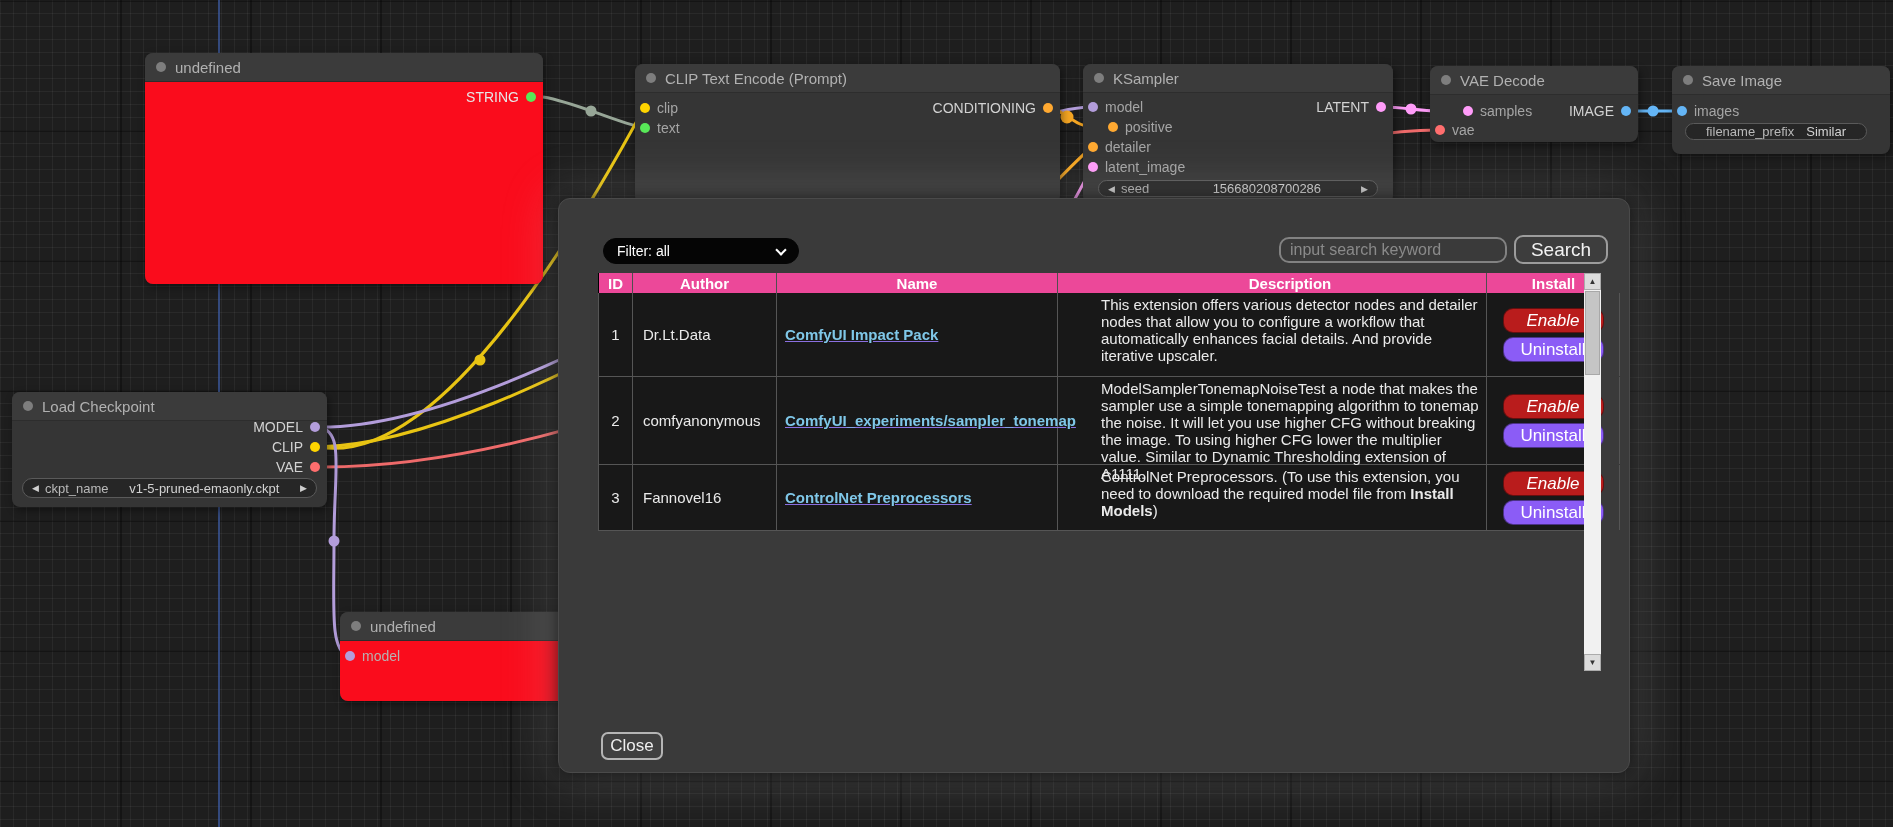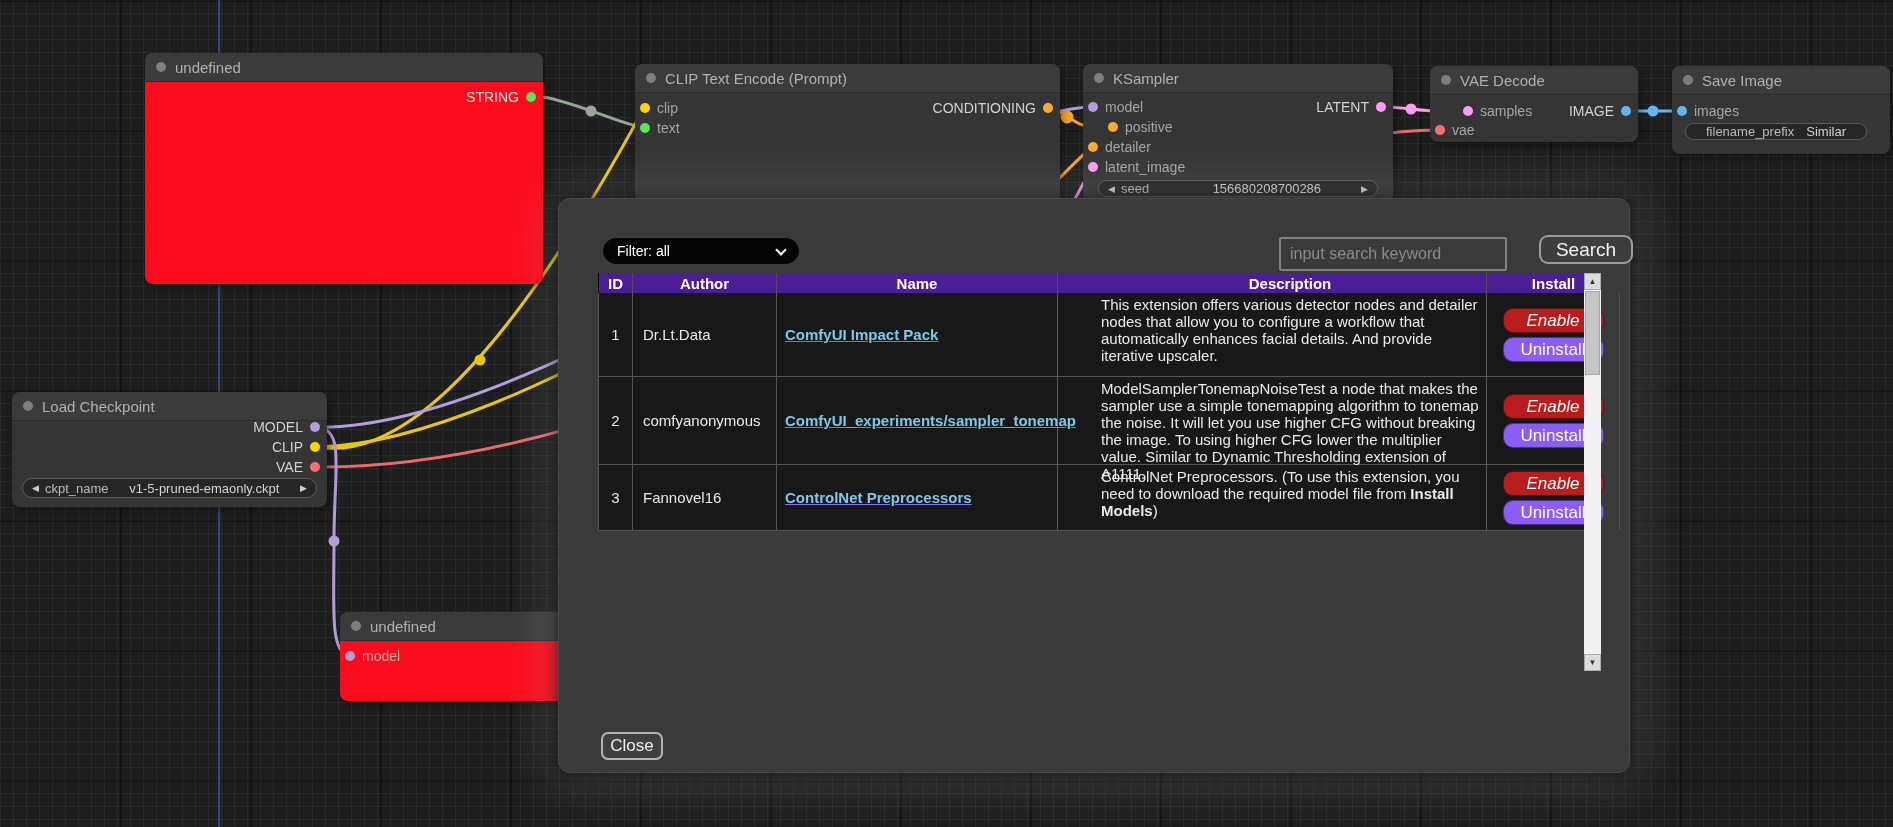--- a/index.html
+++ b/index.html
@@ -41,30 +41,30 @@
   
   .dialog { position:absolute; left:558px; top:198px; width:1072px; height:575px; z-index:10;
             background:#3a3a3a; border-radius:12px; border:1px solid #4a4a4a;
             box-shadow:0 0 18px rgba(0,0,0,.65), 0 0 50px 8px rgba(200,200,200,.22); }
   .filter-select { position:absolute; left:44px; top:39px; width:196px; height:26px;
             background:#050505; color:#fff; font-size:14px; border:1px solid #050505; border-radius:13px;
             padding:0 30px 0 13px; -webkit-appearance:none; appearance:none;
             font-family:"Liberation Sans", sans-serif; }
   .filter-chevron { position:absolute; left:218px; top:47px; width:8px; height:8px;
             border-right:2px solid #fff; border-bottom:2px solid #fff; transform:rotate(45deg); pointer-events:none; }
-  .search-input { position:absolute; left:720px; top:38px; width:228px; height:34px;
-            background:transparent; border:2px solid #828282; border-radius:2px;
+  .search-input { position:absolute; left:720px; top:38px; width:228px; height:26px;
+            background:transparent; border:2px solid #828282; border-radius:10px;
             color:#ddd; font-size:16px; padding:0 9px; font-family:"Liberation Sans", sans-serif; }
   .search-input::placeholder { color:#8a8a8a; }
   .search-btn { position:absolute; left:955px; top:36px; width:94px; height:29px;
             background:#3d3d3d; border:2px solid #9c9c9c; border-radius:9px;
-            color:#f2f2f2; font-size:19px; font-family:"Liberation Sans", sans-serif; cursor:pointer;margin-left:25px; }
+            color:#f2f2f2; font-size:19px; font-family:"Liberation Sans", sans-serif; cursor:pointer; }
 
   .ext-table { position:absolute; left:39px; top:74px; width:1003px; }
-  .thead { display:flex; height:20px; background:#4c1d95; color:#fff; font-weight:bold; font-size:15px; }
+  .thead { display:flex; height:20px; background:#ec4899; color:#fff; font-weight:bold; font-size:15px; }
   .thead > div { display:flex; align-items:center; justify-content:center; border-right:1px solid #4f4f4f; }
   .trow { display:flex; background:#181818; color:#eaeaea; font-size:15px; border-bottom:1px solid #555; }
   .trow > div { border-right:1px solid #555; }
   .c-id   { width:35px;  flex:none; display:flex; align-items:center; justify-content:center; }
   .c-auth { width:144px; flex:none; display:flex; align-items:center; padding-left:10px; }
   .thead .c-auth { justify-content:center; padding-left:0;text-align:right; }
   .c-name { width:281px; flex:none; display:flex; align-items:center; padding-left:8px; }
   .thead .c-name { justify-content:center; padding-left:0; }
   .c-desc { width:393px; flex:none; padding:3px 6px 0 7px; line-height:17px; text-align:left;margin-left:36px; }
   .c-inst { width:133px; flex:none; display:flex; flex-direction:column; align-items:center; justify-content:center; gap:4px; }

